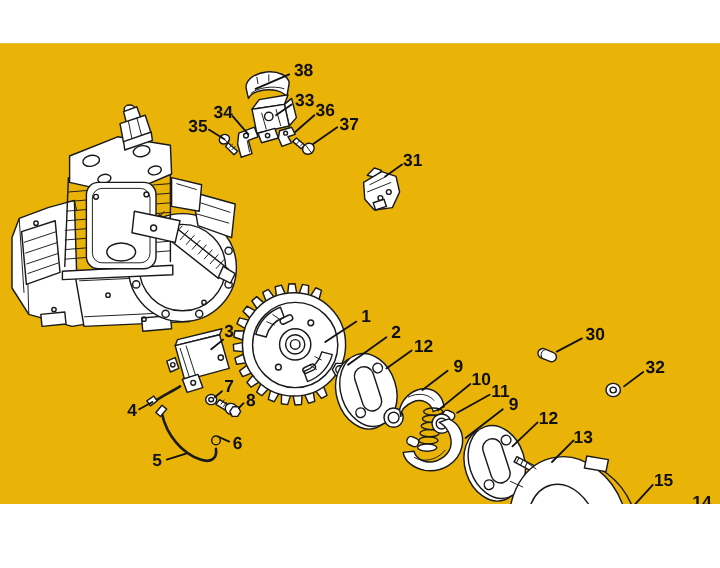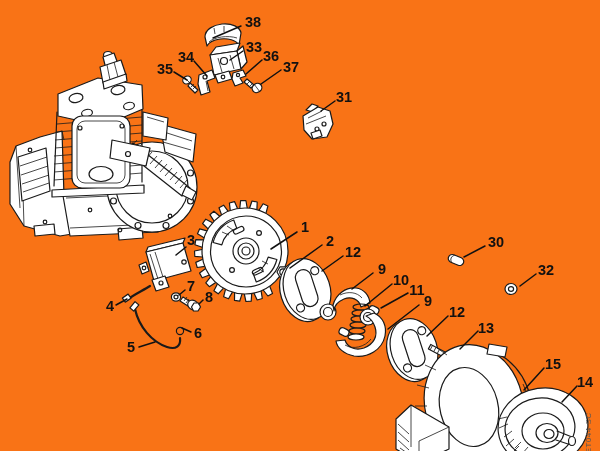--- a/index.html
+++ b/index.html
@@ -1,17 +1,17 @@
 <!DOCTYPE html>
 <html><head>
 <meta charset="utf-8">
 <style>
   html,body{margin:0;padding:0;background:#fff;}
-  .stage{position:relative;width:600px;height:451px;background:#f97316;overflow:hidden;
-         font-family:"Liberation Sans",sans-serif;}
+  .stage{position:relative;width:600px;height:384px;background:#eab308;overflow:hidden;
+         font-family:"Liberation Sans",sans-serif;margin-top:36px;}
   svg{position:absolute;left:0;top:0;}
   svg *{vector-effect:none;}
   .ln{stroke:#1a1a1a;stroke-width:1.2;fill:none;stroke-linejoin:round;stroke-linecap:round;}
   .w{stroke:#1a1a1a;stroke-width:1.2;fill:#ffffff;stroke-linejoin:round;}
   .thin{stroke:#1a1a1a;stroke-width:0.8;fill:none;}
   .wire{stroke:#1a1a1a;stroke-width:2.2;fill:none;stroke-linecap:round;}
   .leader{stroke:#111111;stroke-width:1.5;fill:none;stroke-linecap:round;}
   .callout{font:bold 14.5px "Liberation Sans",sans-serif;fill:#111111;}
   .code{font:8px "Liberation Sans",sans-serif;fill:#555555;letter-spacing:.5px;}
 </style>

